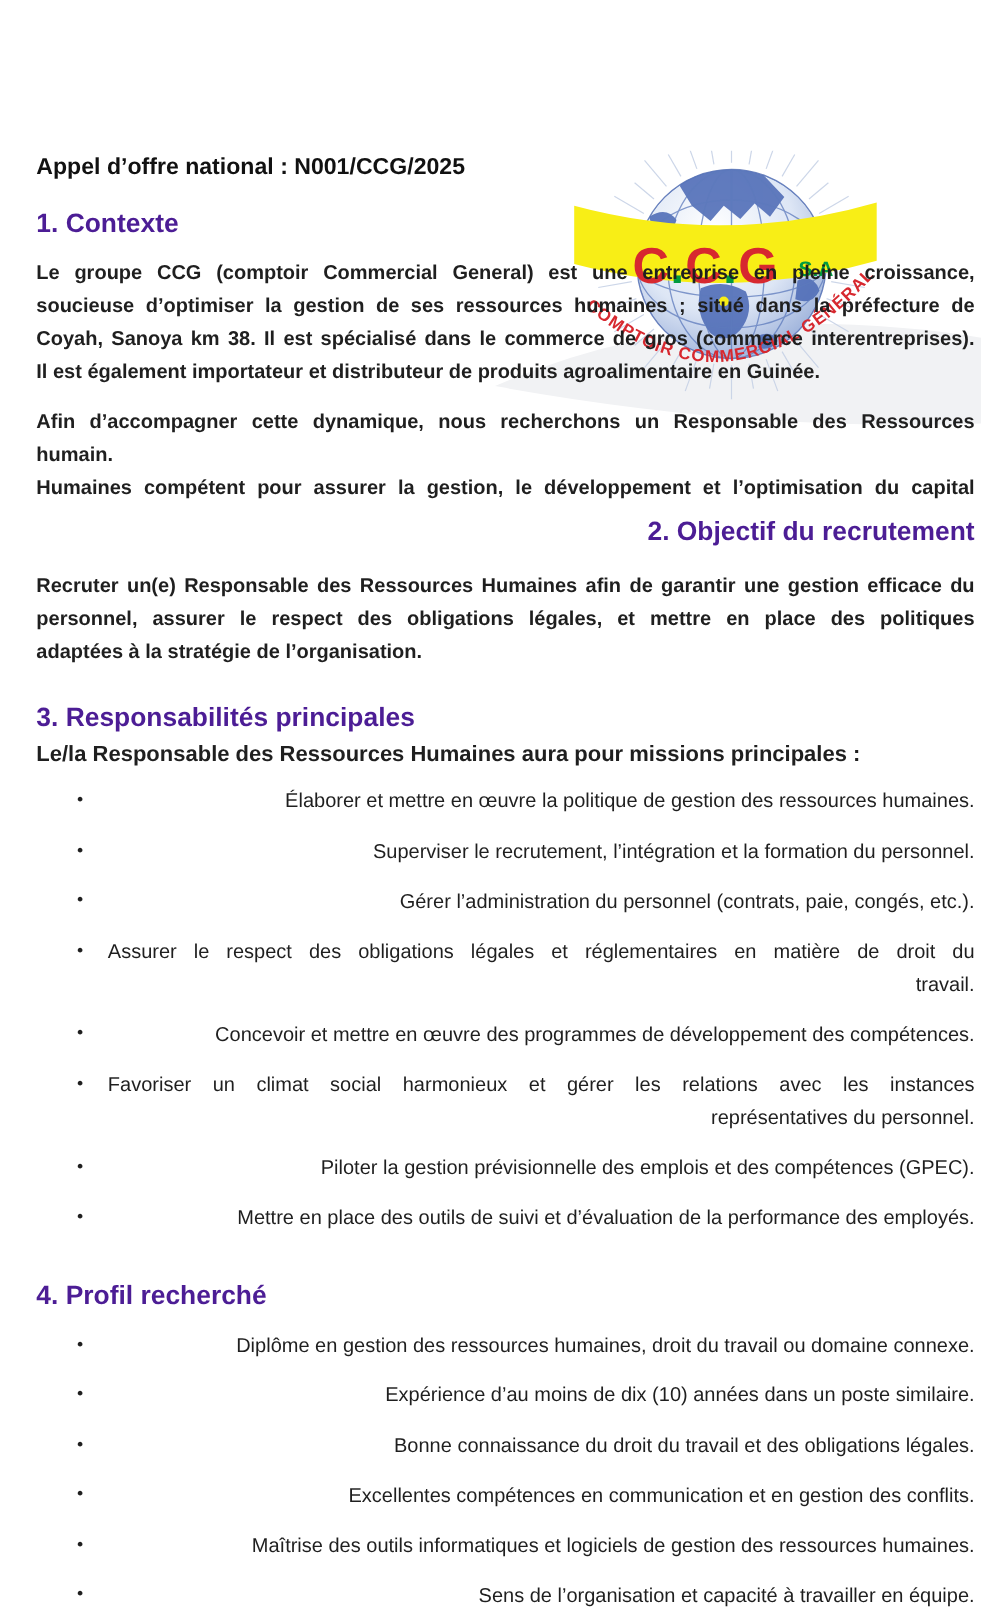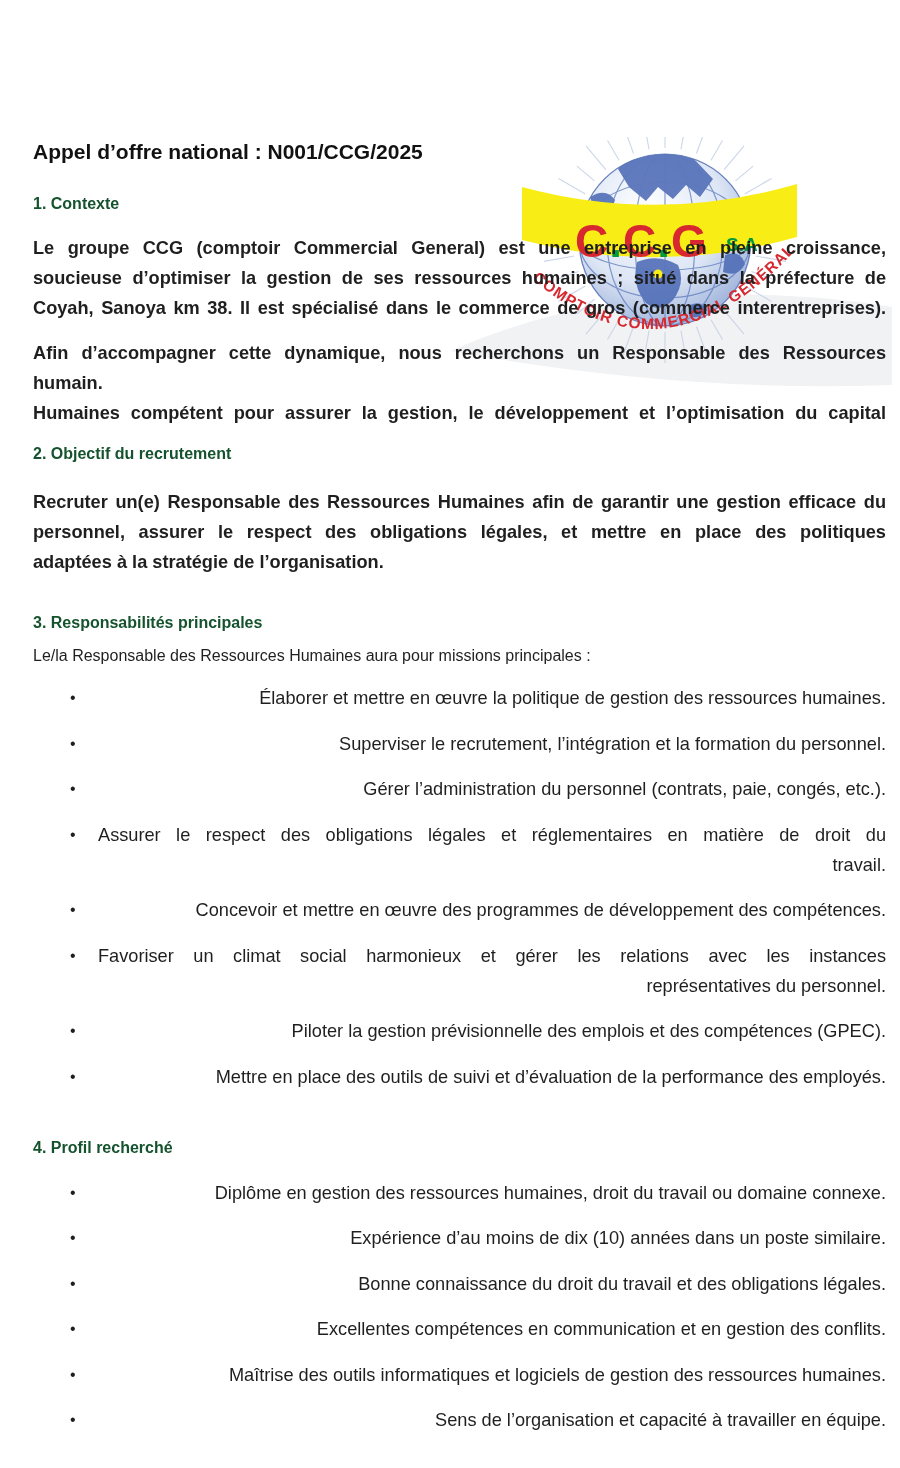--- a/index.html
+++ b/index.html
@@ -6,32 +6,32 @@
   body{
     width:900px;height:1468px;background:#ffffff;overflow:hidden;
     font-family:"Liberation Sans","DejaVu Sans",sans-serif;
     color:#1f1f1f;
   }
   .page{position:relative;width:900px;height:1468px;box-sizing:border-box;
         padding:0 14px 0 33px;}
   .logo-wrap{position:absolute;left:432px;top:0;width:460px;height:250px;z-index:1;}
   .content{position:relative;z-index:2;}
   .doc-title{font-size:21px;font-weight:700;line-height:30px;margin:137px 0 0 0;color:#111;}
-  h2.sec{font-size:16px;font-weight:700;line-height:26px;margin:0;color:#14532d;}
+  h2.sec{font-size:24px;font-weight:700;line-height:26px;margin:0;color:#4c1d95;}
   #h-s1{margin-top:24px;}
-  #h-s2{margin-top:13px;}
+  #h-s2{margin-top:13px;text-align:right;}
   #h-s3{margin-top:33px;}
   #h-s4{margin-top:43px;}
   .para{font-size:18.2px;line-height:30px;margin:0;}
   .para .ln{text-align:left;font-weight:bold;}
   .para .ln.jfull,.li-lines .ln.jfull{text-align:justify;text-align-last:justify;}
   #p1{margin-top:16px;}
   #p2{margin-top:15px;}
   #p3{margin-top:20px;}
-  .intro{font-size:16px;line-height:30px;margin:5px 0 0 0;}
+  .intro{font-size:20px;line-height:30px;margin:5px 0 0 0;font-weight:bold;}
   ul.blist{list-style:none;margin:0;padding:0;font-size:18.2px;line-height:30px;}
   #ul1{margin-top:12px;}
   #ul2{margin-top:17px;}
   ul.blist li{position:relative;padding-left:65px;margin-bottom:15.5px;}
   ul.blist .marker{position:absolute;left:37px;top:0;line-height:30px;font-size:16px;color:#1f1f1f;}
   .li-lines .ln{text-align:right;}
   svg text{font-family:"Liberation Sans","DejaVu Sans",sans-serif;}
 </style>
 </head>
 <body>
@@ -130,20 +130,21 @@
   </div>
 
   <div class="content">
     <h1 class="doc-title">Appel d’offre national : N001/CCG/2025</h1>
 
     <h2 class="sec" id="h-s1">1. Contexte</h2>
     <div class="para" id="p1">
       <div class="ln jfull">Le groupe CCG (comptoir Commercial General) est une entreprise en pleine croissance,</div>
       <div class="ln jfull">soucieuse d’optimiser la gestion de ses ressources humaines ; situé dans la préfecture de</div>
       <div class="ln jfull">Coyah, Sanoya km 38. Il est spécialisé dans le commerce de gros (commerce interentreprises).</div>
+      <div class="ln">Il est également importateur et distributeur de produits agroalimentaire en Guinée.</div>
     </div>
     <div class="para" id="p2">
       <div class="ln jfull">Afin d’accompagner cette dynamique, nous recherchons un Responsable des Ressources</div>
       <div class="ln">humain.</div>
       <div class="ln jfull">Humaines compétent pour assurer la gestion, le développement et l’optimisation du capital</div>
     </div>
 
     <h2 class="sec" id="h-s2">2. Objectif du recrutement</h2>
     <div class="para" id="p3">
       <div class="ln jfull">Recruter un(e) Responsable des Ressources Humaines afin de garantir une gestion efficace du</div>

